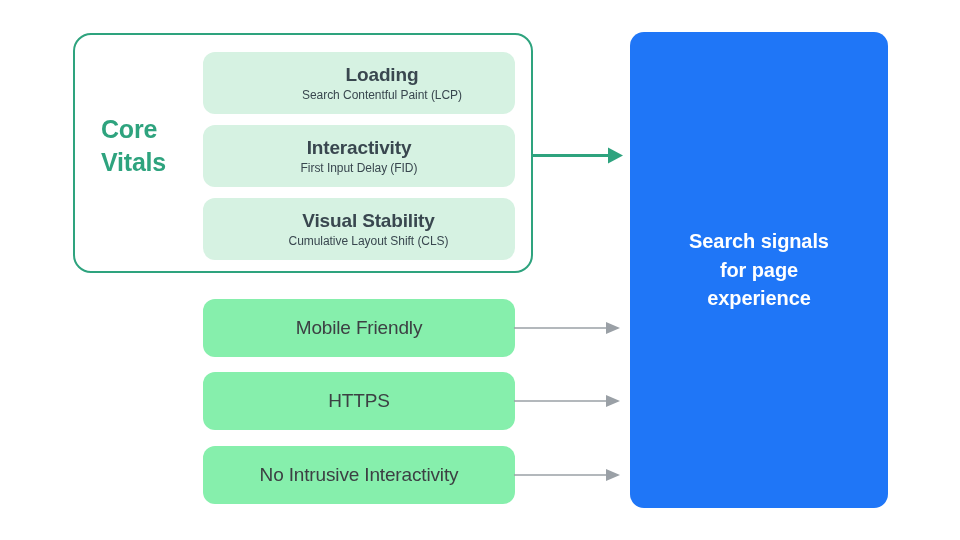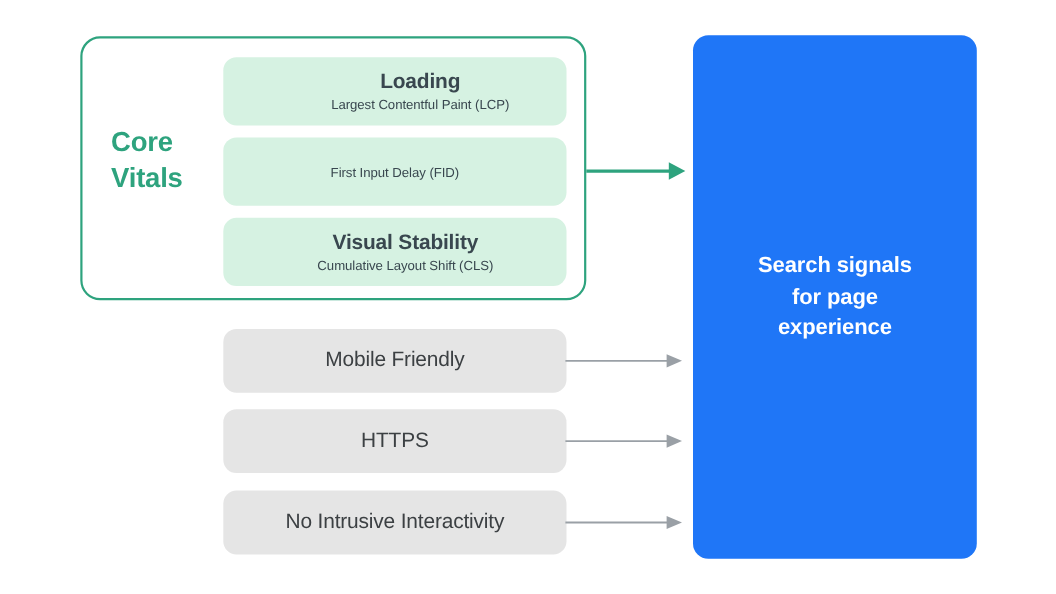--- a/index.html
+++ b/index.html
@@ -81,21 +81,21 @@
     margin-top: 3px;
     letter-spacing: -0.05px;
   }
 
   
   .signal-box {
     position: absolute;
     left: 203px;
     width: 312px;
     height: 58px;
-    background: #e5e5e5;
+    background: #86efac;
     border-radius: 12px;
     box-sizing: border-box;
     display: flex;
     align-items: center;
     justify-content: center;
   }
   .signal-box.s0 { top: 299px; }
   .signal-box.s1 { top: 372px; }
   .signal-box.s2 { top: 446px; }
 
@@ -149,24 +149,25 @@
 
   <div class="cwv-container"></div>
 
   <div class="cwv-label">
     <span class="cwv-line">Core</span>
     <span class="cwv-line">Vitals</span>
   </div>
 
   <div class="metric-card m0">
     <div class="metric-title">Loading</div>
-    <div class="metric-sub">Largest Contentful Paint (LCP)</div>
+    <div class="metric-sub">Search Contentful Paint (LCP)</div>
   </div>
 
   <div class="metric-card m1">
+    <div class="metric-title">Interactivity</div>
     <div class="metric-sub">First Input Delay (FID)</div>
   </div>
 
   <div class="metric-card m2">
     <div class="metric-title">Visual Stability</div>
     <div class="metric-sub">Cumulative Layout Shift (CLS)</div>
   </div>
 
   <div class="signal-box s0">
     <span class="signal-label">Mobile Friendly</span>

